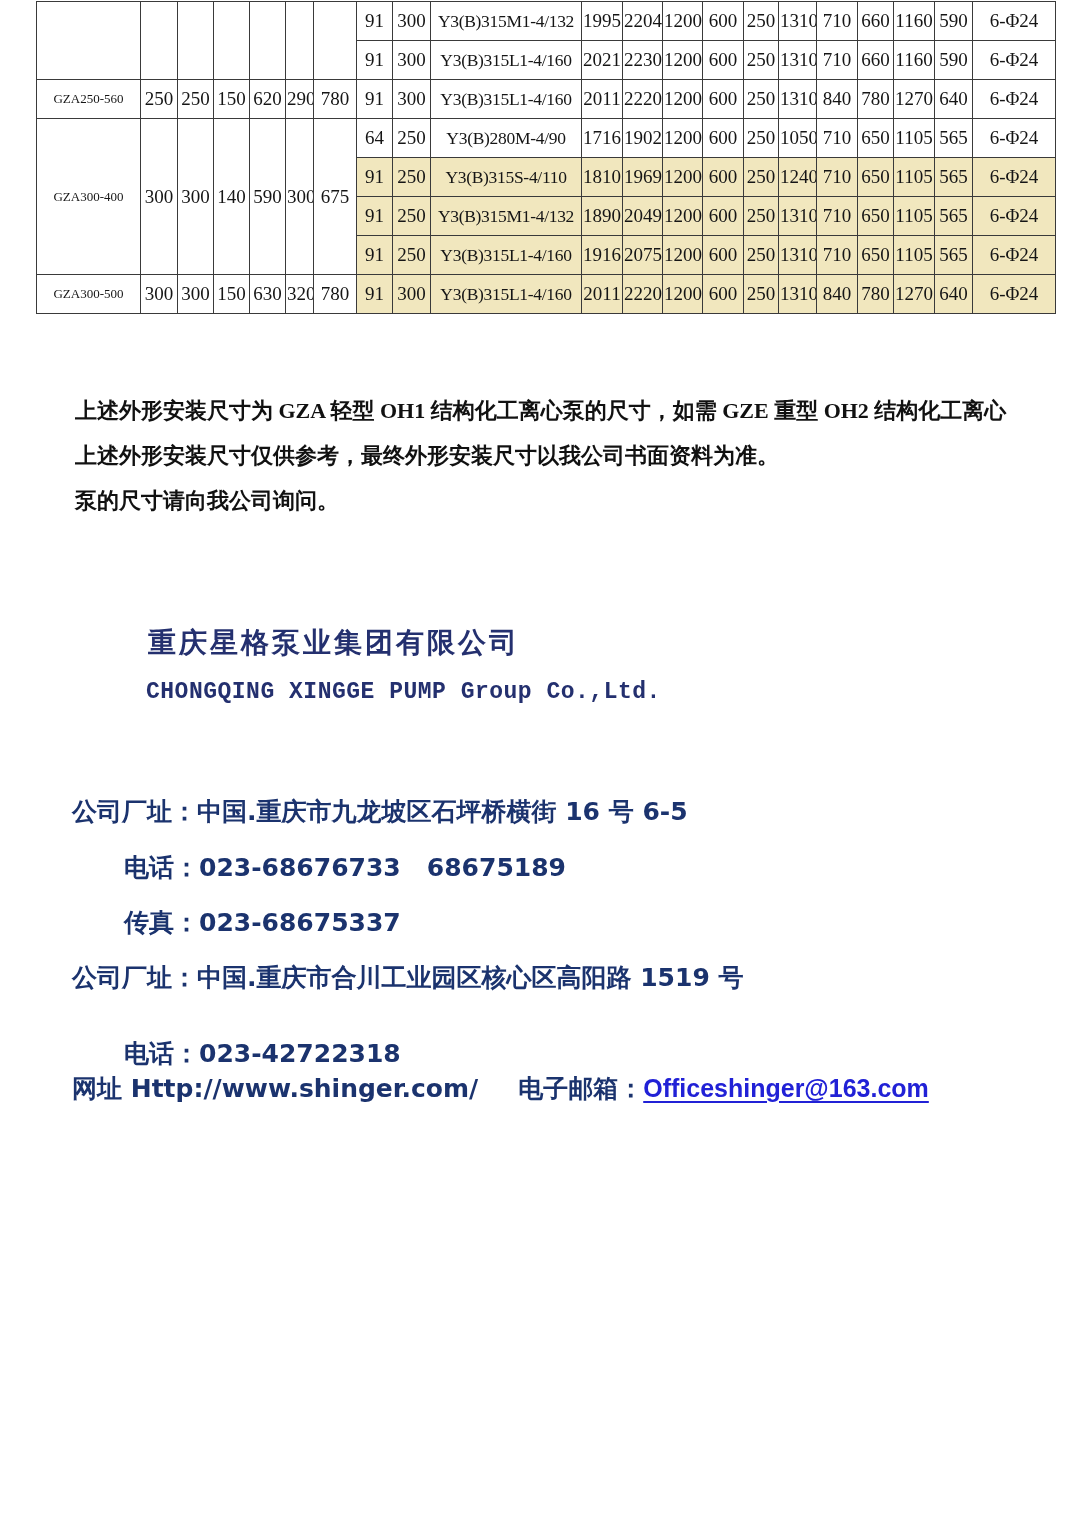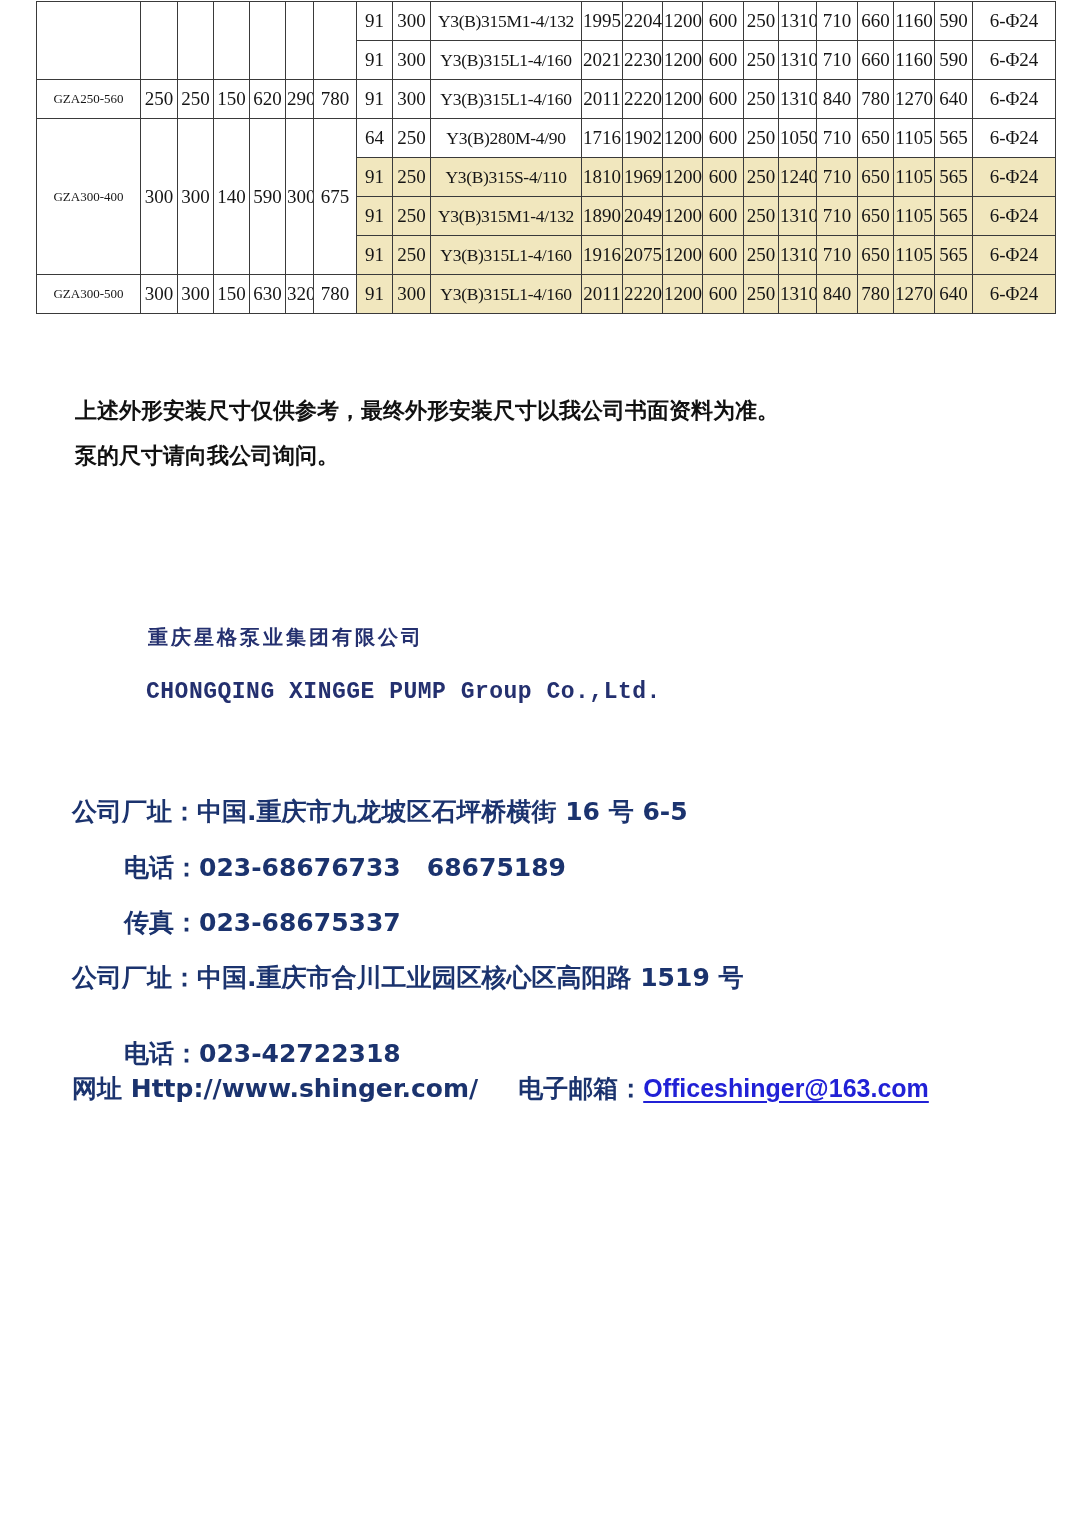--- a/index.html
+++ b/index.html
@@ -43,21 +43,21 @@
   table.spec td.model{font-size:13px;}
   
   .notes{
     position:absolute;left:75px;top:388px;width:960px;
     font-weight:bold;font-size:22px;line-height:45px;color:#111;
   }
   .notes .nline{display:block;}
   
   .company-cn{
     position:absolute;left:148px;top:624px;
-    font-size:20px;font-weight:bold;color:#24306f;
+    font-size:28px;font-weight:bold;color:#24306f;
     letter-spacing:3px;
     font-family:"Liberation Serif","DejaVu Serif",serif;
   }
   .company-en{
     position:absolute;left:146px;top:679px;
     font-size:23px;font-weight:bold;color:#24306f;
     font-family:"Liberation Mono","DejaVu Sans Mono",monospace;
     letter-spacing:0.5px;
   }
   
@@ -273,20 +273,21 @@
           <td class="hl">840</td>
           <td class="hl">780</td>
           <td class="hl">1270</td>
           <td class="hl">640</td>
           <td class="hl">6-Φ24</td>
         </tr>
       </tbody>
   </table>
 
   <div class="notes">
+    <span class="nline">上述外形安装尺寸为 GZA 轻型 OH1 结构化工离心泵的尺寸，如需 GZE 重型 OH2 结构化工离心</span>
     <span class="nline">上述外形安装尺寸仅供参考，最终外形安装尺寸以我公司书面资料为准。</span>
     <span class="nline">泵的尺寸请向我公司询问。</span>
   </div>
 
   <div class="company-cn">重庆星格泵业集团有限公司</div>
   <div class="company-en">CHONGQING XINGGE PUMP Group Co.,Ltd.</div>
 
   <div class="cline l-hq"><span>公司厂址：</span><span class="val">中国.重庆市九龙坡区石坪桥横街 16 号 6-5</span></div>
 
   <div class="cline l-tel1"><span>电话：</span><span class="val">023-68676733   68675189</span></div>

